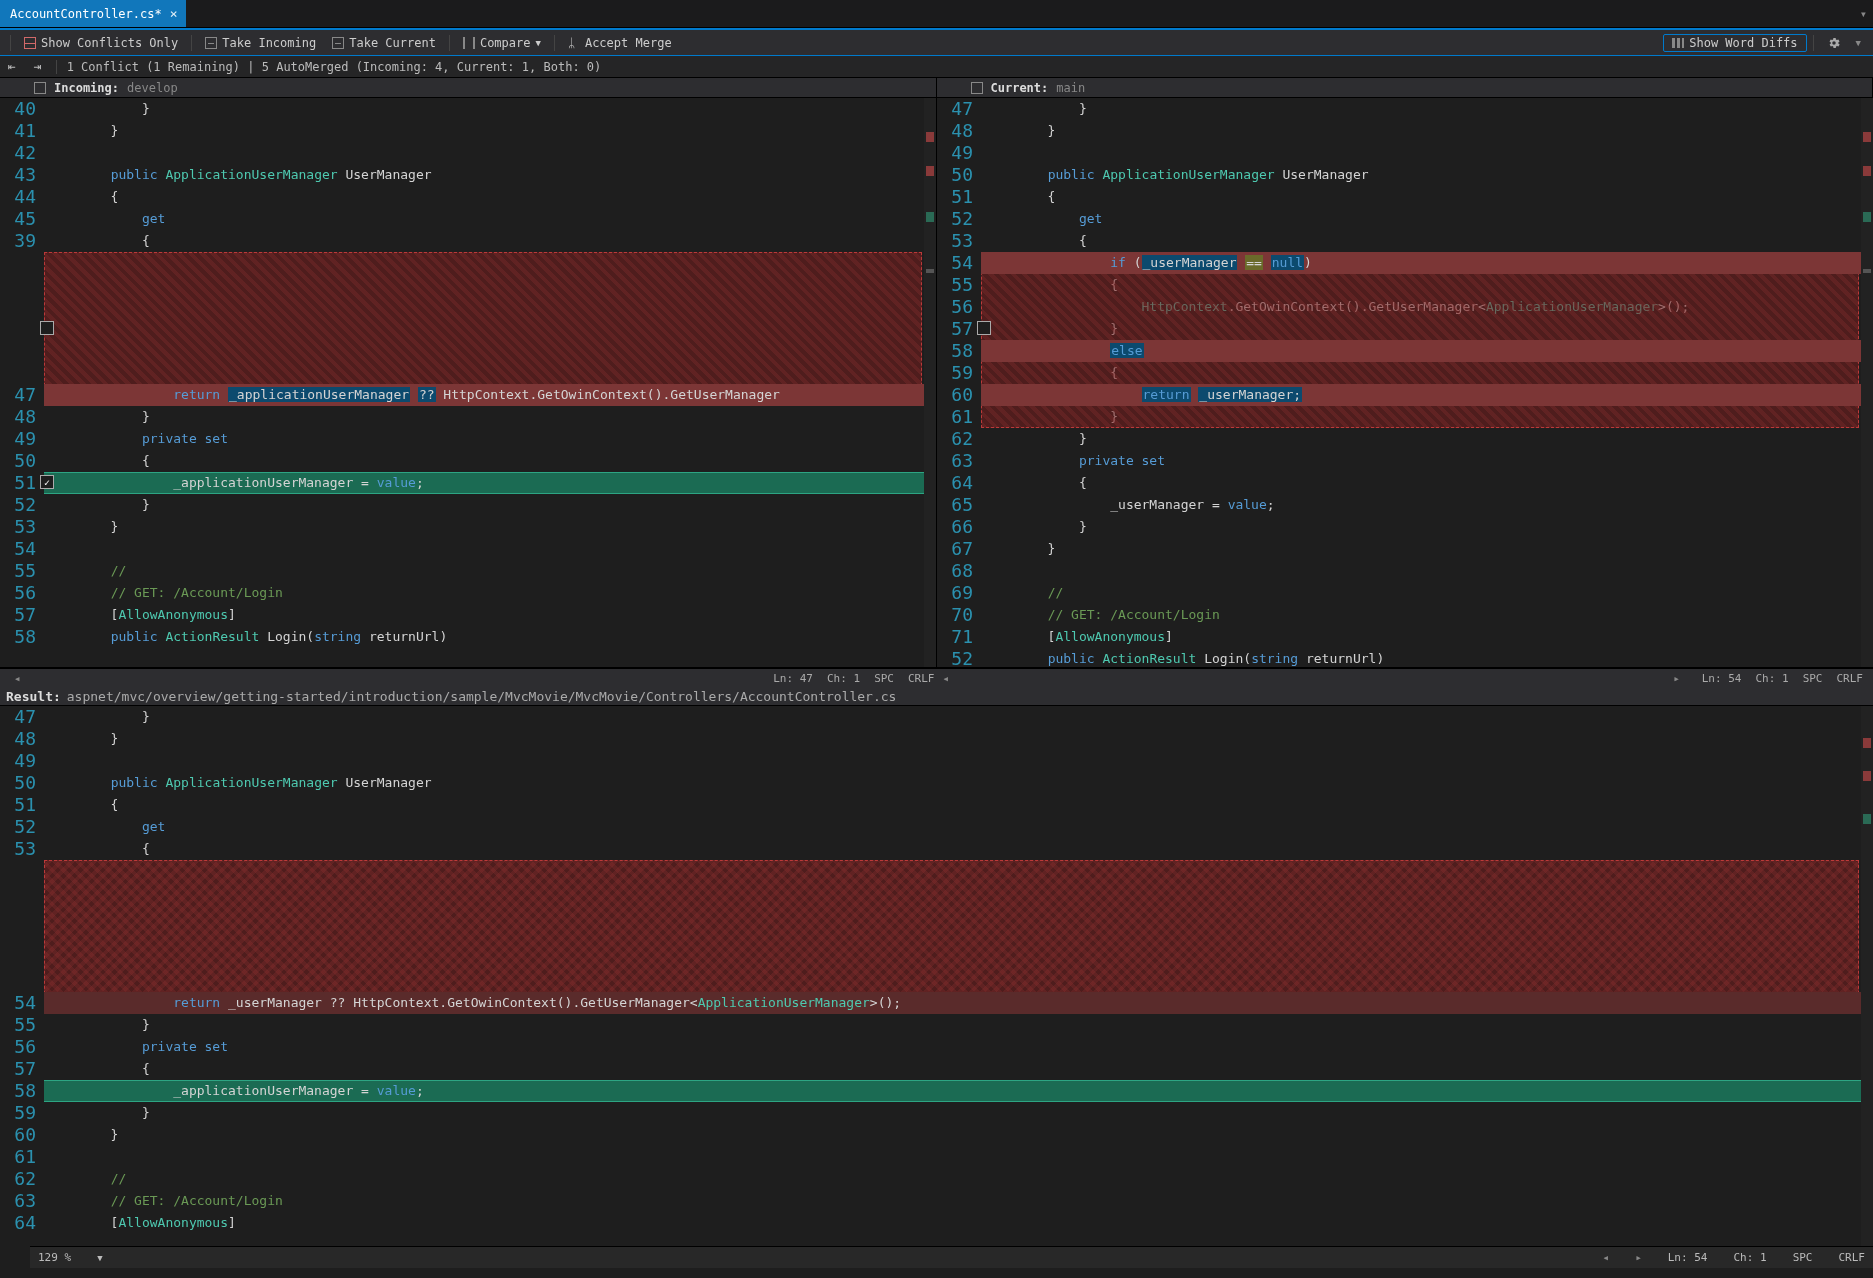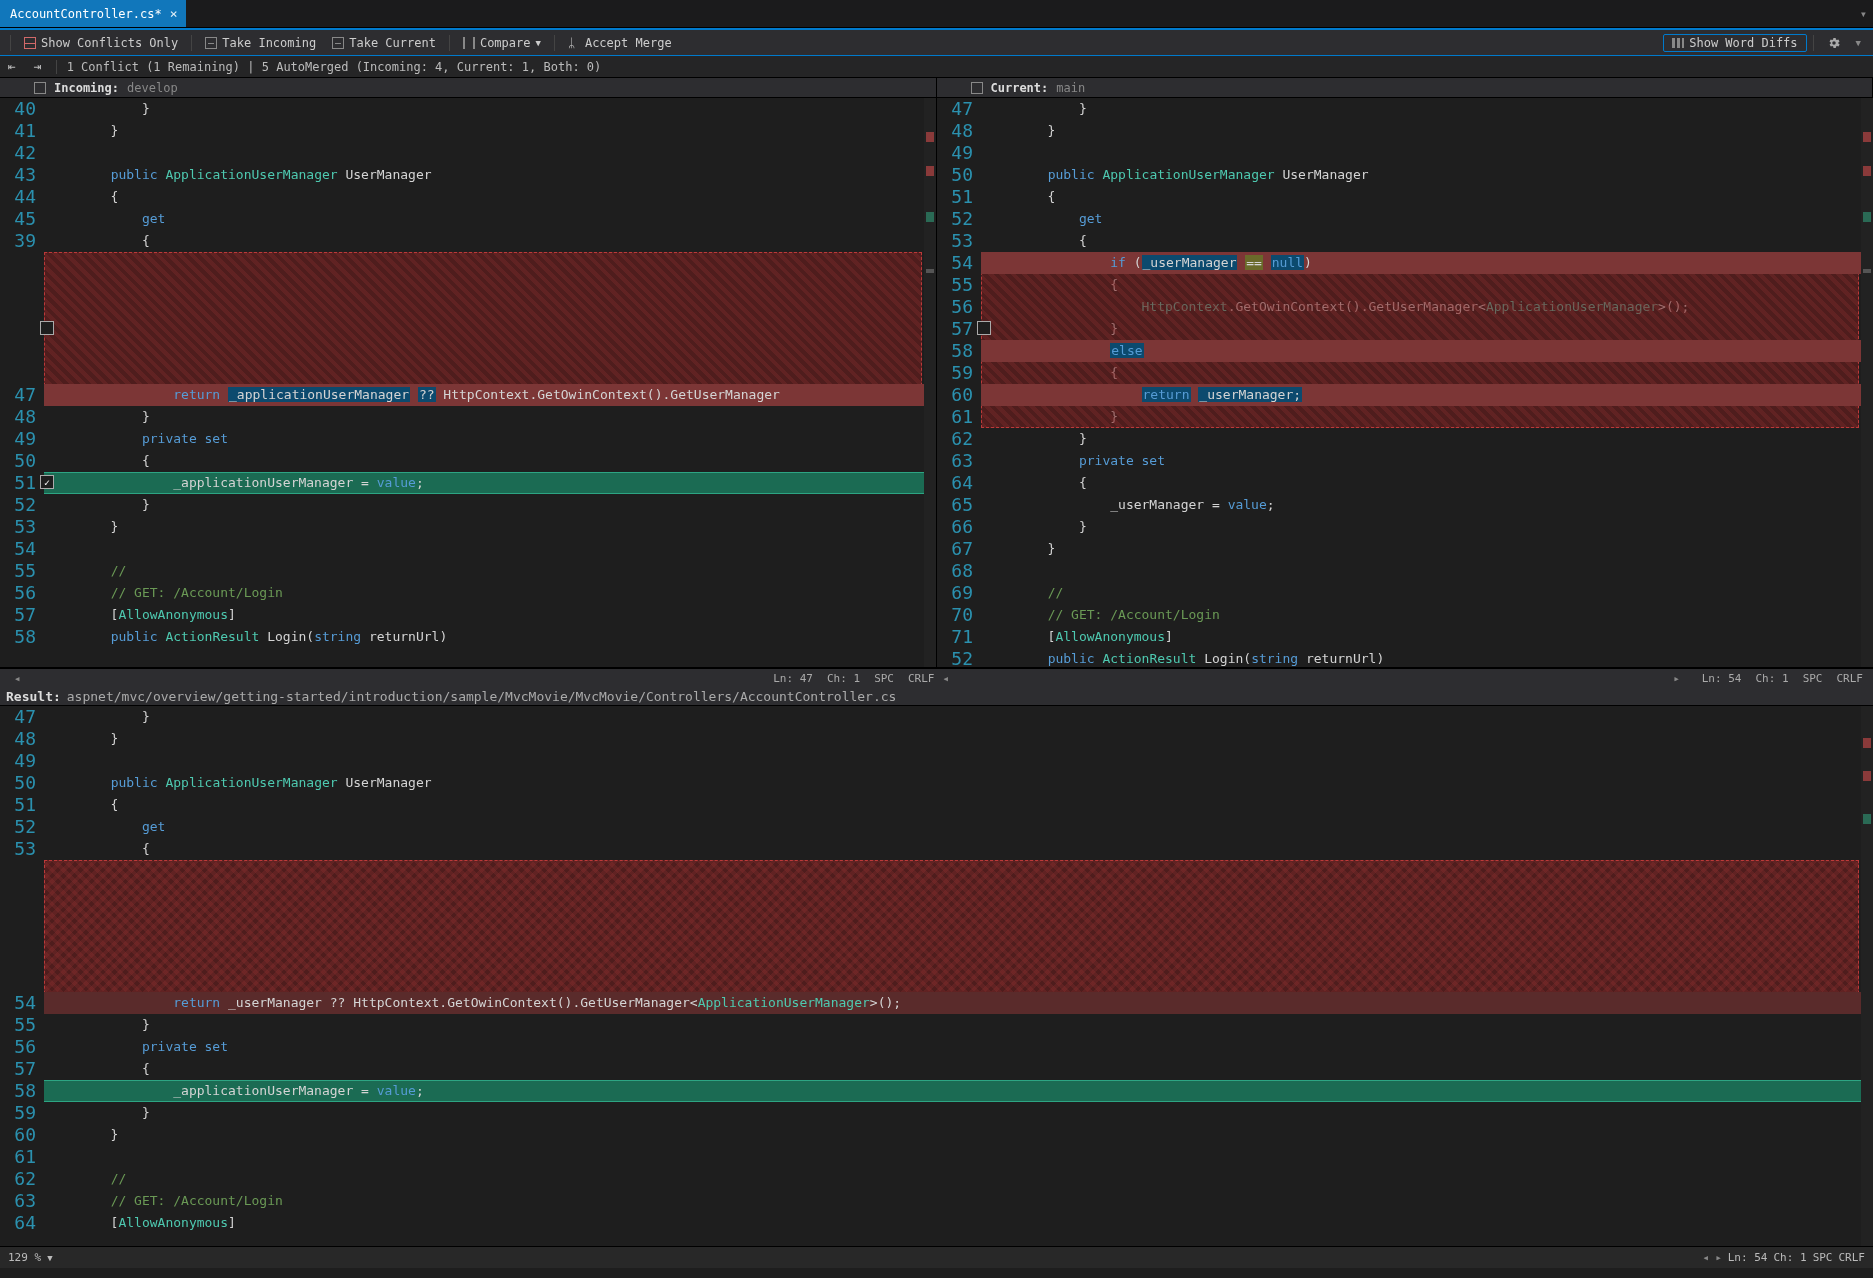--- a/index.html
+++ b/index.html
@@ -107,21 +107,21 @@
 .top-status .arrow{padding:0 8px;color:#888;}
 
 
 .resulthdr{height:18px;background:#2d2d30;display:flex;align-items:center;padding:0 6px;gap:6px;color:#aaa;font-size:13px;border-bottom:1px solid #000;}
 .resulthdr b{color:#ddd;font-weight:bold;}
 
 .bottom{display:flex;height:540px;position:relative;}
 .bottom .code{overflow:hidden;}
 
 
-.statusbar{height:22px;background:#282828;border-top:1px solid #000;display:flex;align-items:center;font-size:11px;color:#bbb;padding:0 8px;gap:6px;}
+.statusbar{height:22px;background:#282828;border-top:1px solid #000;display:flex;align-items:center;font-size:11px;color:#bbb;padding:0 8px;gap:26px;margin-left:30px;}
 .statusbar .spacer{flex:1;}
 .statusbar .arrow{color:#888;}
 
 
 .tok-hl{background:#0c4a6e;padding:0 1px;}
 .tok-hl2{background:#6a6a2a;padding:0 1px;}
 
 button,.btn,.navbtn,.tab,.chk,.conf-chk{cursor:pointer;}
 
 svg.gear{width:14px;height:14px;fill:#aaa;}

